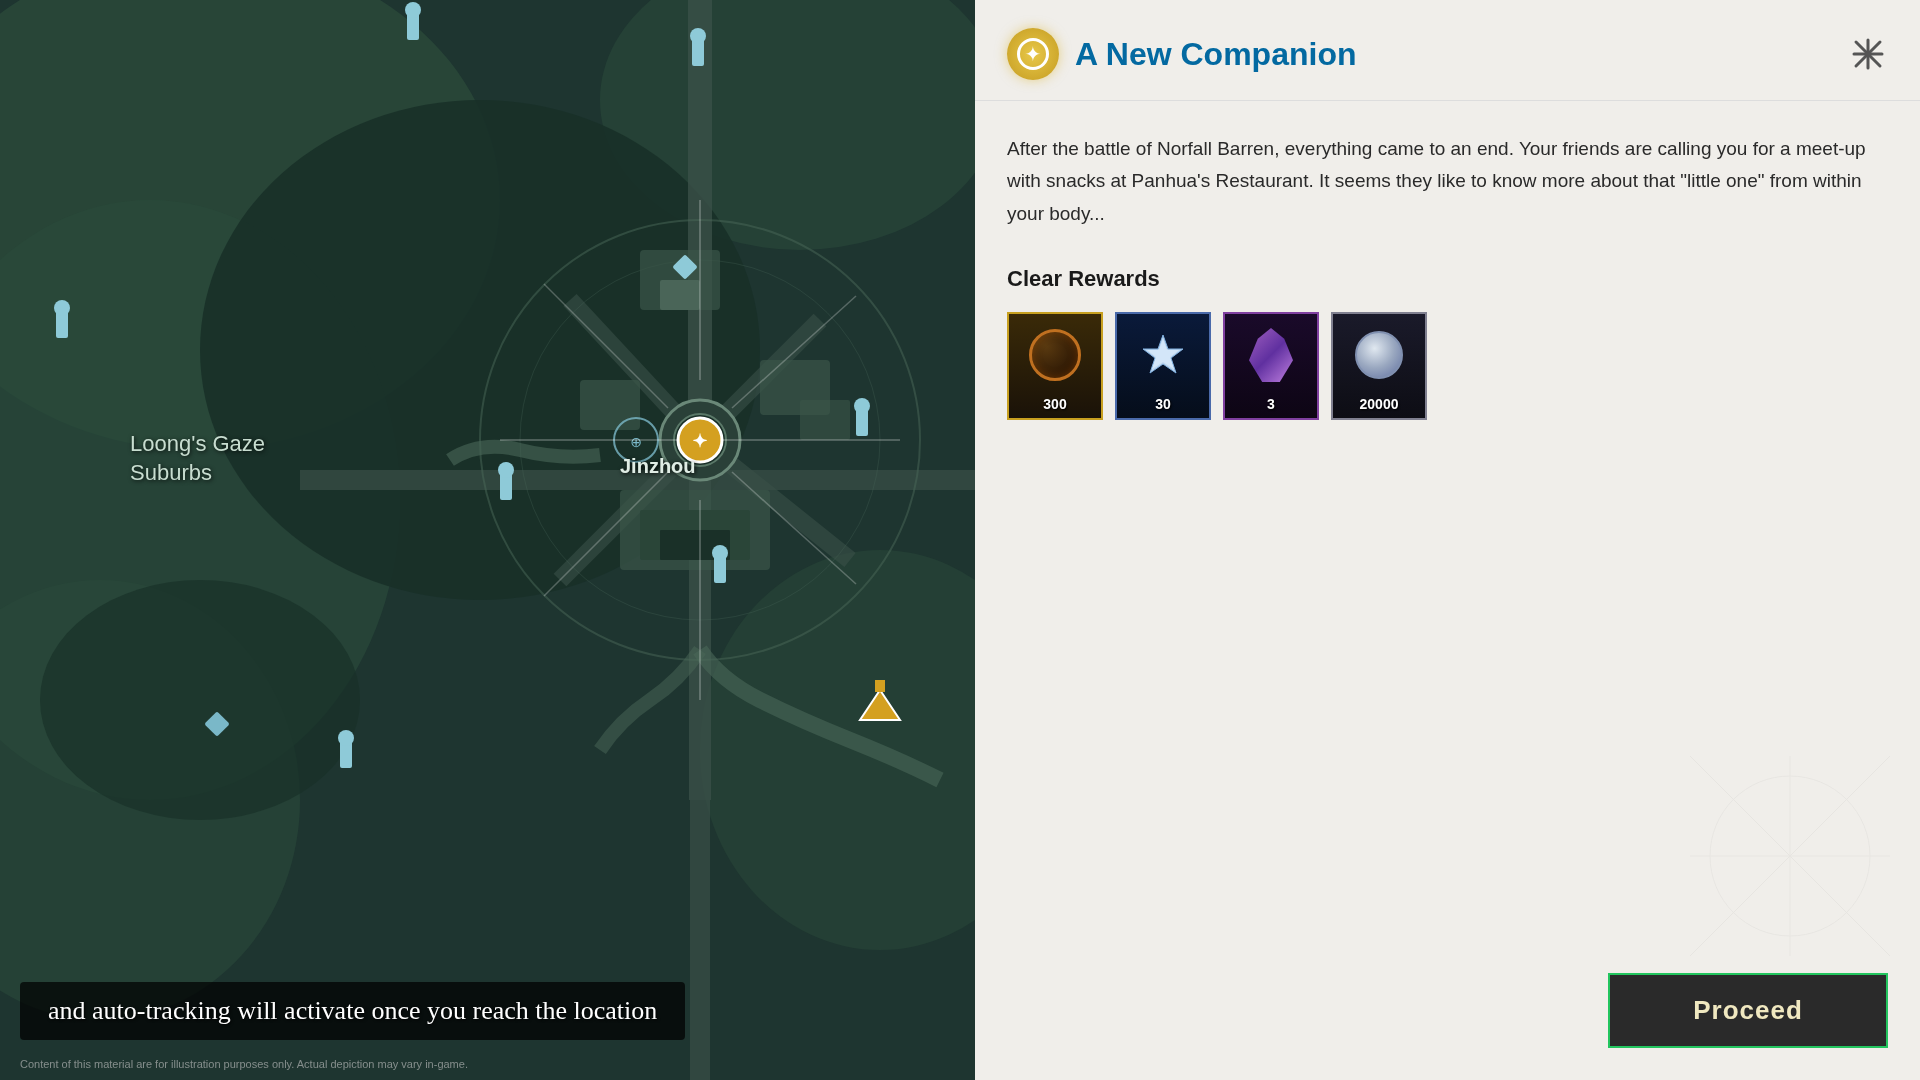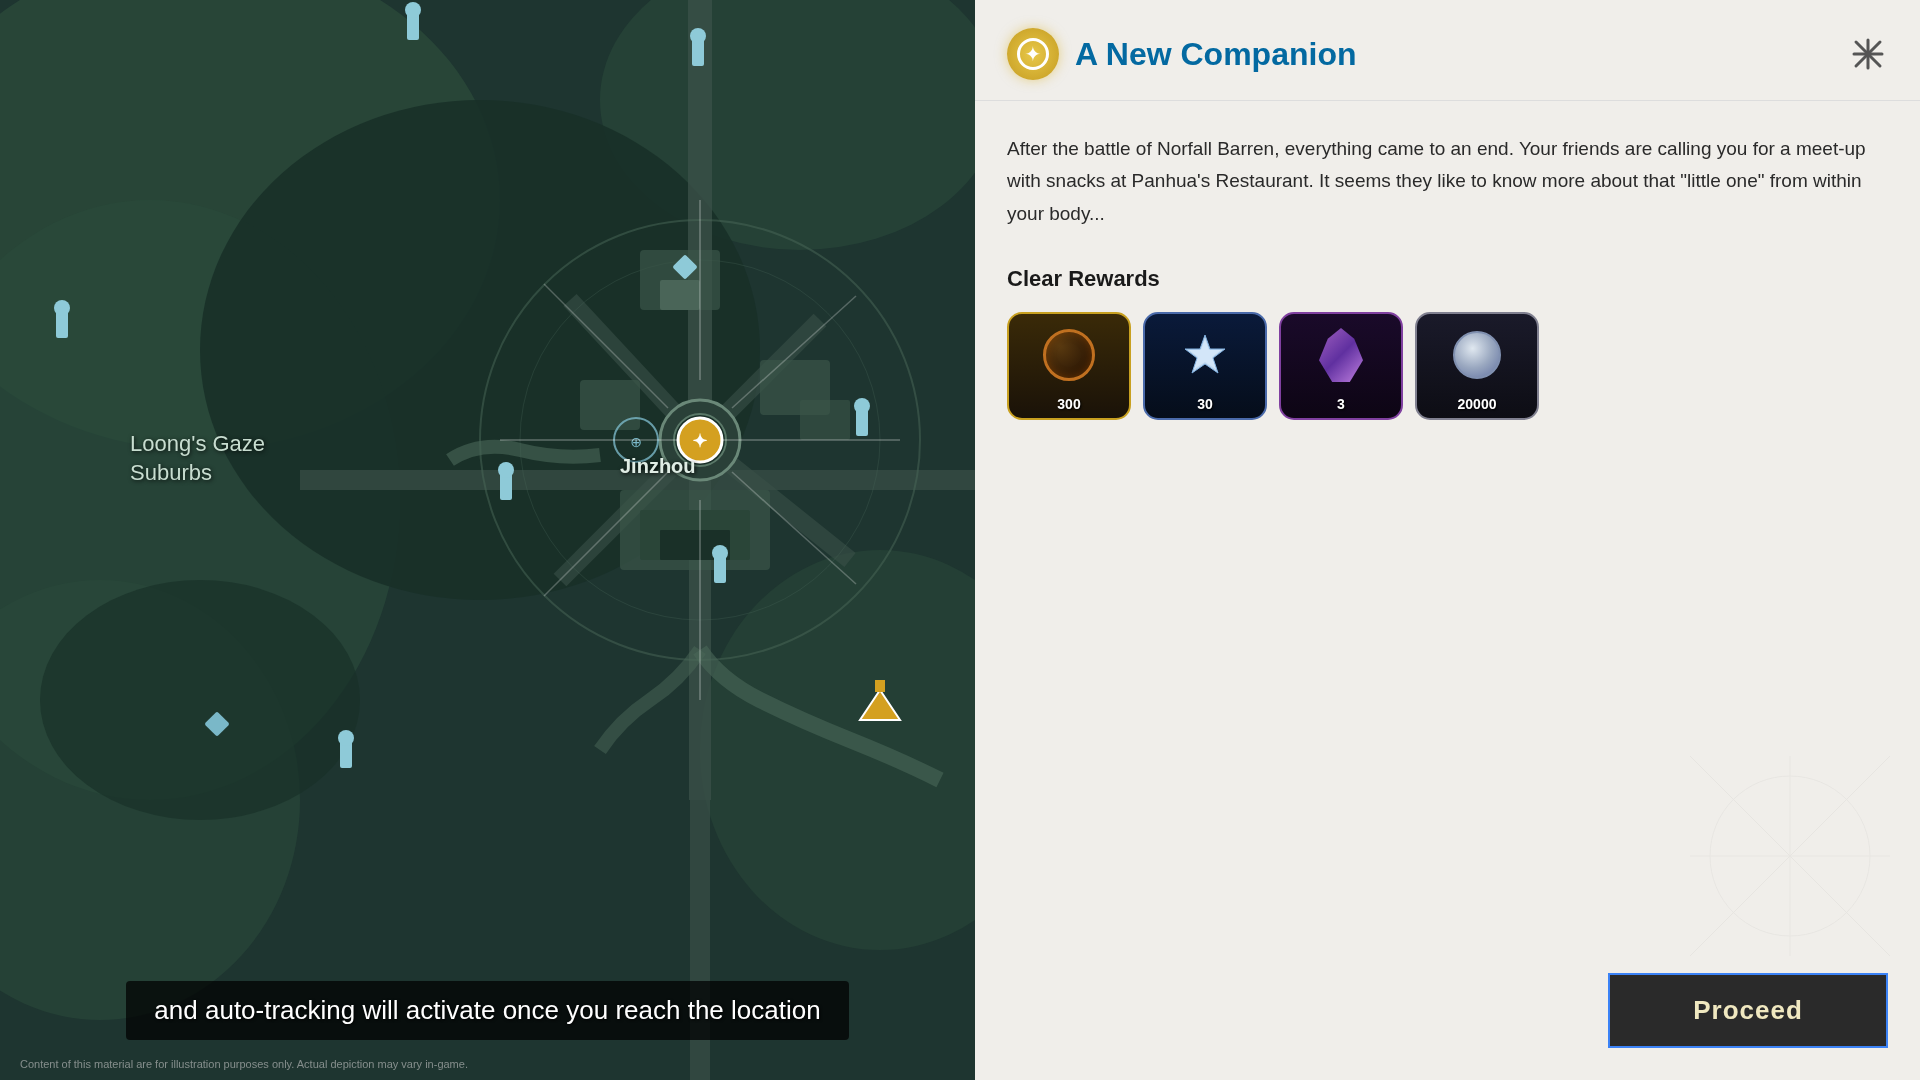--- a/index.html
+++ b/index.html
@@ -52,22 +52,23 @@
     }
 
     
     .subtitle-bar {
       position: absolute;
       bottom: 40px;
       left: 0;
       right: 0;
       display: flex;
       align-items: center;
-      justify-content: center;
+      justify-content: flex-start;
       padding: 0 20px;
+      font-family: Liberation Serif, serif;
     }
 
     .subtitle-text {
       background: rgba(0, 0, 0, 0.72);
       color: #ffffff;
       font-size: 26px;
       font-weight: 500;
       padding: 14px 28px;
       border-radius: 4px;
       text-shadow: 1px 1px 3px rgba(0,0,0,0.9);
@@ -171,25 +172,25 @@
       margin-bottom: 20px;
     }
 
     .rewards-grid {
       display: flex;
       gap: 12px;
       flex-wrap: wrap;
     }
 
     .reward-item {
-      width: 124px;
+      width: 96px;
       height: 108px;
       background: #2a2a2a;
       border: 2px solid #444;
-      border-radius: 15px;
+      border-radius: 0;
       display: flex;
       flex-direction: column;
       align-items: center;
       justify-content: flex-end;
       padding-bottom: 6px;
       position: relative;
       overflow: hidden;
     }
 
     .reward-item.gold-border { border-color: #c8a020; }
@@ -253,21 +254,21 @@
       gap: 16px;
       margin-top: auto;
     }
 
     .proceed-btn {
       background: #2a2a2a;
       color: #f0e8c0;
       font-size: 26px;
       font-weight: 600;
       padding: 20px 60px;
-      border: 2px solid #3b82f6;
+      border: 2px solid #22c55e;
       cursor: pointer;
       letter-spacing: 1px;
       min-width: 280px;
       text-align: center;
       margin-top: 32px;
     }
 
     
     .panel-watermark {
       position: absolute;

